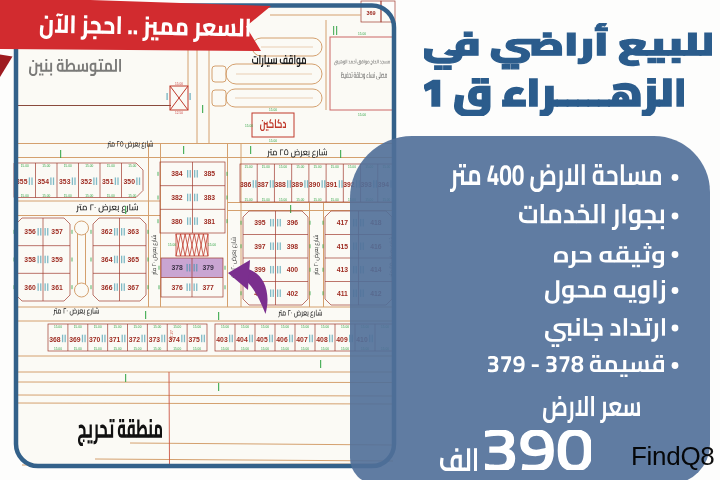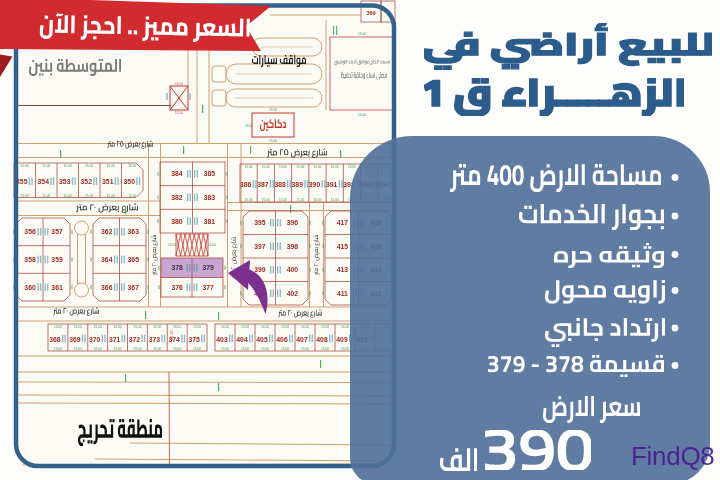--- a/index.html
+++ b/index.html
@@ -1054,13 +1054,13 @@
     </svg>
 
 <svg style="position:absolute;left:440px;top:448px;" width="37" height="23" viewBox="27.0 66.5 116.5 53.0" preserveAspectRatio="none">
       <g fill="#ffffff">
         <path transform="translate(22.9 119.9)" d="M72.8 0L72.8 -8.7L80.7 -8.7L80.7 0ZM28.7 0C23.4 0 18.9 -0.7 15.2 -2.1C11.5 -3.5 8.7 -5.6 6.9 -8.3C5 -11.1 4 -14.5 4 -18.6C4 -19.8 4.1 -21.1 4.3 -22.4C4.4 -23.7 4.6 -25 4.8 -26.2C5.1 -27.4 5.3 -28.5 5.5 -29.5C5.7 -30.4 5.8 -31.1 5.9 -31.6L15.6 -29.7C15.5 -28.9 15.3 -27.9 15 -26.6C14.8 -25.4 14.6 -24.1 14.4 -22.7C14.2 -21.3 14.1 -20 14.1 -18.7C14.1 -16.8 14.4 -15.2 15 -13.9C15.7 -12.6 16.6 -11.5 17.8 -10.8C19.1 -10 20.7 -9.5 22.6 -9.1C24.5 -8.8 26.7 -8.7 29.2 -8.7L65.8 -8.7L62.7 -6L62.7 -31.1L65.3 -29L55.8 -29C53.6 -29 51.9 -28.7 50.6 -28.1C49.4 -27.6 48.5 -26.6 48 -25.1C47.5 -23.6 47.3 -21.5 47.3 -18.8C47.3 -15.9 47.5 -13.7 48 -12.3C48.5 -10.8 49.4 -9.9 50.6 -9.4C51.9 -8.9 53.6 -8.7 55.8 -8.7L55.8 -0.9C51.6 -0.9 48.1 -1.5 45.3 -2.7C42.6 -3.9 40.5 -5.8 39.2 -8.4C37.9 -11 37.2 -14.5 37.2 -18.8C37.2 -22.9 37.9 -26.4 39.2 -29.2C40.5 -32 42.6 -34.1 45.3 -35.5C48.1 -36.9 51.6 -37.6 55.8 -37.6L72.8 -37.6L72.8 0ZM80.7 0L80.7 -8.7C80.9 -8.7 81.2 -8.6 81.4 -8.4C81.6 -8.2 81.7 -7.9 81.8 -7.5C81.9 -7.1 82 -6.7 82.1 -6.1C82.1 -5.6 82.2 -5 82.2 -4.4C82.2 -3.7 82.1 -3.1 82.1 -2.5C82 -2 81.9 -1.5 81.8 -1.2C81.7 -0.8 81.6 -0.5 81.4 -0.3C81.2 -0.1 80.9 0 80.7 0ZM51.9 -44.5L51.9 -53.1L62 -53.1L62 -44.5ZM51.9 -44.5 "></path>
         <path transform="translate(103.5 119.9)" d="M8.5 0L8.5 -53L18.5 -53L18.5 0ZM0 0L0 -8.7L8.5 -8.7L8.5 0ZM0 0C-0.3 0 -0.5 -0.1 -0.7 -0.3C-0.9 -0.5 -1 -0.8 -1.2 -1.2C-1.3 -1.5 -1.4 -2 -1.4 -2.5C-1.5 -3.1 -1.5 -3.7 -1.5 -4.4C-1.5 -5.2 -1.5 -6 -1.4 -6.6C-1.3 -7.3 -1.1 -7.8 -0.9 -8.1C-0.7 -8.5 -0.4 -8.7 0 -8.7ZM0 0 "></path>
         <path transform="translate(127.3 119.9)" d="M6.7 -53L16.7 -53L16.7 0L6.7 0ZM6.7 -53 "></path>
       </g>
     </svg>
 
-<div style="position:absolute;left:631px;top:441px;font-size:26px;letter-spacing:-0.3px;color:#4c1d95;opacity:.94">FindQ8</div>
+<div style="position:absolute;left:631px;top:441px;font-size:26px;letter-spacing:-0.3px;color:#000000;opacity:.94">FindQ8</div>
 </div>
 </body></html>

